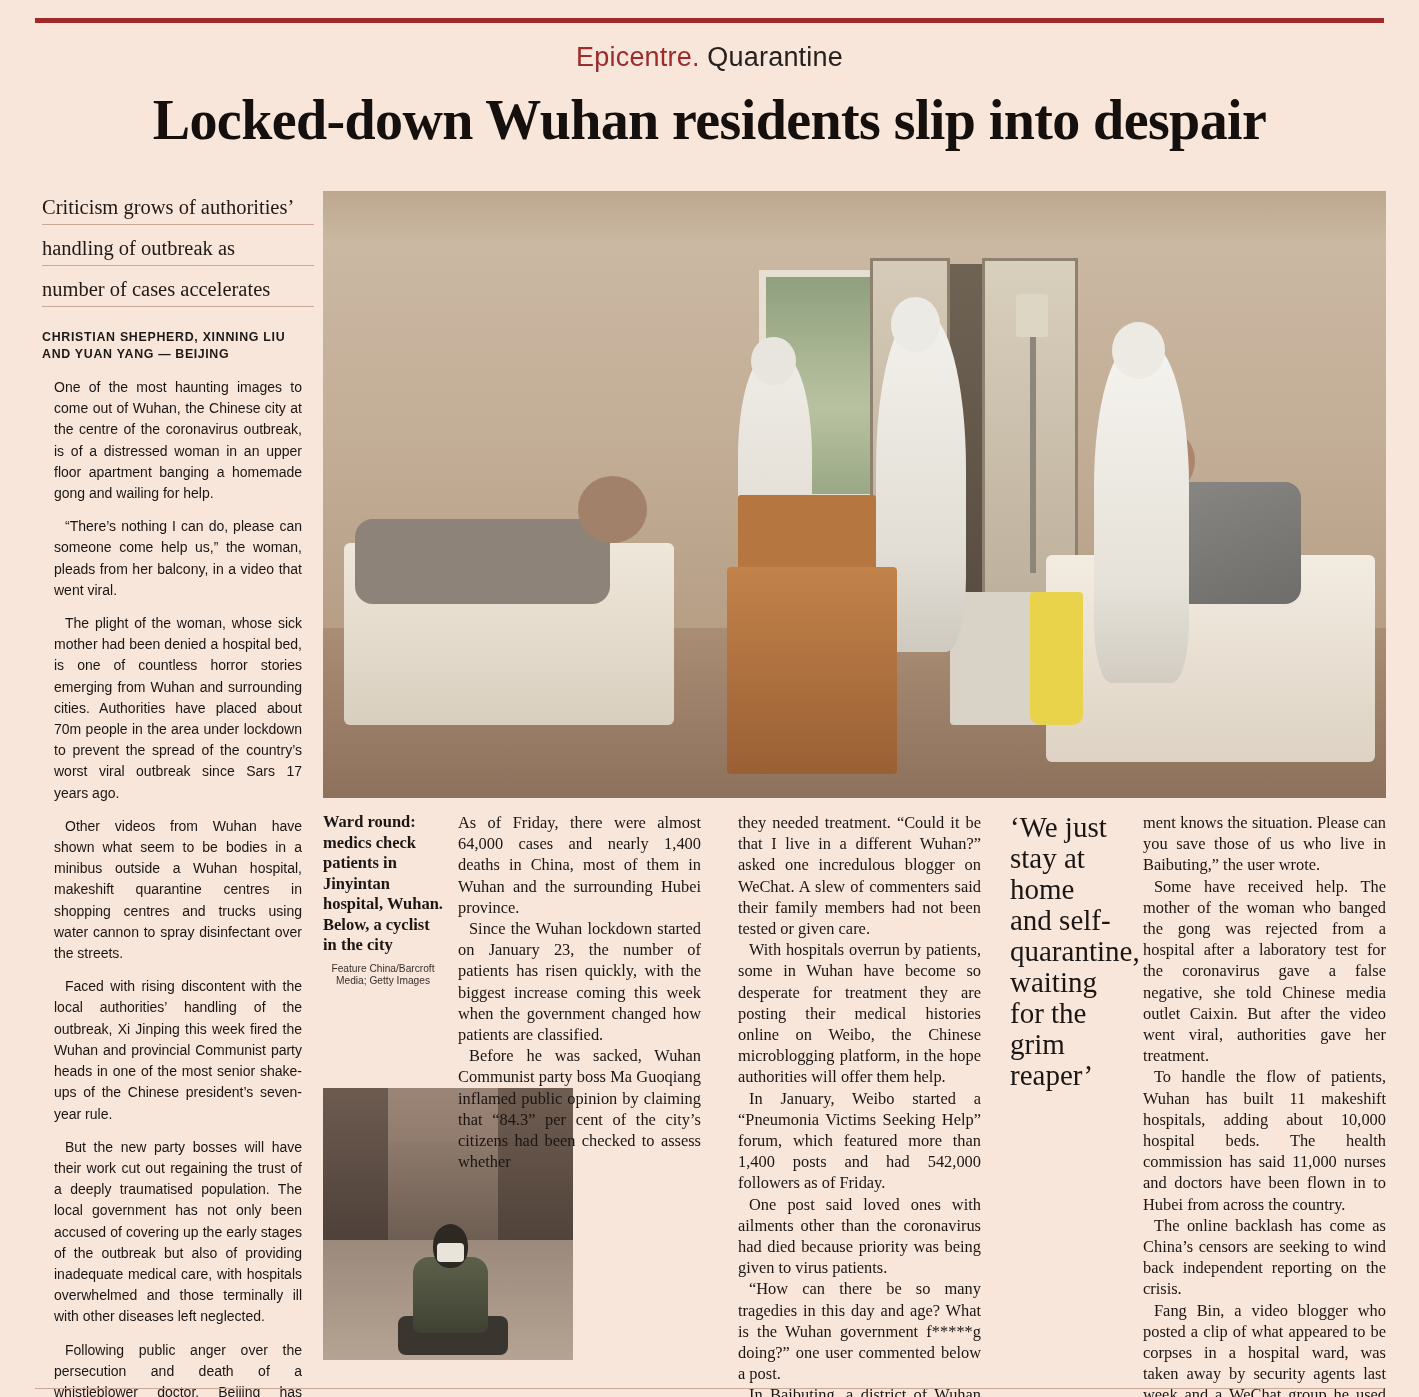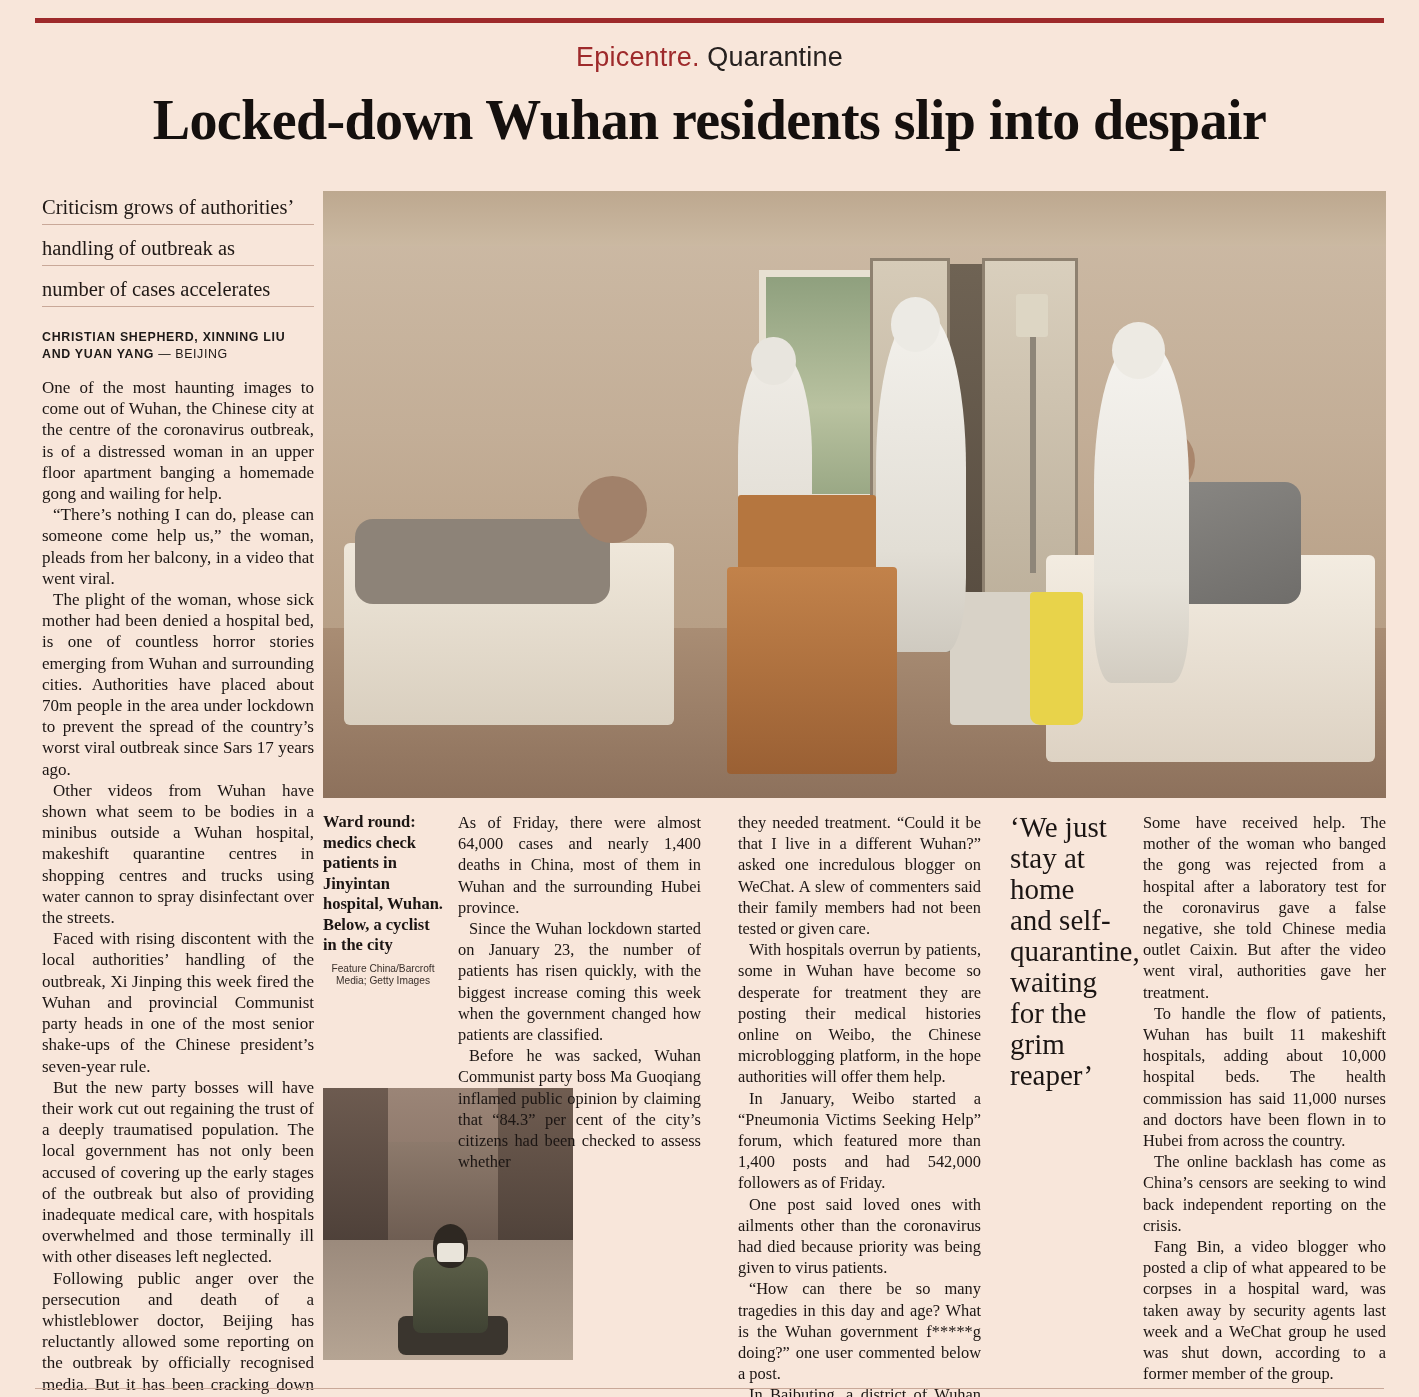--- a/index.html
+++ b/index.html
@@ -73,26 +73,26 @@
   .standfirst-line:last-child { border-bottom: 1px solid #c9a898; }
   .byline {
     margin-top: 22px;
     font-family: "Liberation Sans", sans-serif;
     font-size: 12.4px;
     font-weight: bold;
     letter-spacing: 0.7px;
     line-height: 17px;
     color: #1d1917;
   }
-  .byline .loc { font-weight: normal; letter-spacing: 0.6px; }
+  .byline .loc { font-weight: bold; letter-spacing: 0.6px; }
 
   .bodytext p {
-    margin: 0;
-    font-family: Liberation Serif, serif;
-    font-size: 17px;
+    margin: 12px;
+    font-family: Liberation Sans, sans-serif;
+    font-size: 14px;
     line-height: 21.2px;
     text-align: justify;
     color: #1b1513;
   }
   .bodytext p + p { text-indent: 11px; }
   .leftbody { margin-top: 14px; }
 
   
   .photo-main {
     position: absolute;
@@ -313,20 +313,21 @@
     <p>In January, Weibo started a “Pneumonia Victims Seeking Help” forum, which featured more than 1,400 posts and had 542,000 followers as of Friday.</p>
     <p>One post said loved ones with ailments other than the coronavirus had died because priority was being given to virus patients.</p>
     <p>“How can there be so many tragedies in this day and age? What is the Wuhan government f*****g doing?” one user commented below a post.</p>
     <p>In Baibuting, a district of Wuhan where the government staged a now-notorious lunar new year banquet for 40,000 families, residents said there was a lack of testing kits and proper checks in the area.</p>
 
   </div>
 
   <div class="pullquote">‘We just stay at home and self-quarantine, waiting for the grim reaper’</div>
 
   <div class="col" id="col5">
+    <p>ment knows the situation. Please can you save those of us who live in Baibuting,” the user wrote.</p>
     <p>Some have received help. The mother of the woman who banged the gong was rejected from a hospital after a laboratory test for the coronavirus gave a false negative, she told Chinese media outlet Caixin. But after the video went viral, authorities gave her treatment.</p>
     <p>To handle the flow of patients, Wuhan has built 11 makeshift hospitals, adding about 10,000 hospital beds. The health commission has said 11,000 nurses and doctors have been flown in to Hubei from across the country.</p>
     <p>The online backlash has come as China’s censors are seeking to wind back independent reporting on the crisis.</p>
     <p>Fang Bin, a video blogger who posted a clip of what appeared to be corpses in a hospital ward, was taken away by security agents last week and a WeChat group he used was shut down, according to a former member of the group.</p>
 
   </div>
 
   <div class="bottom-rule"></div>
 </div>
 

